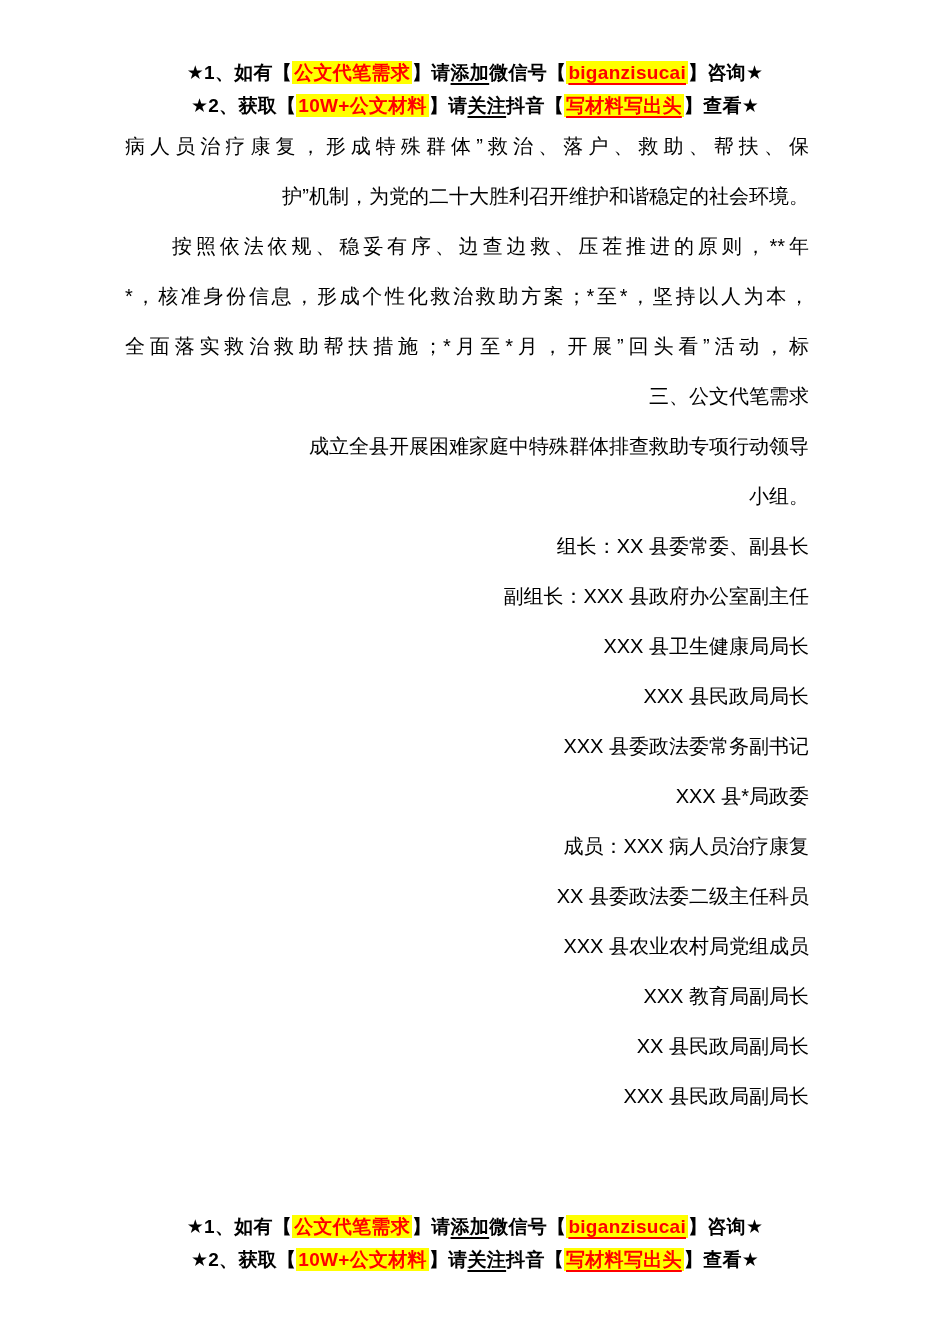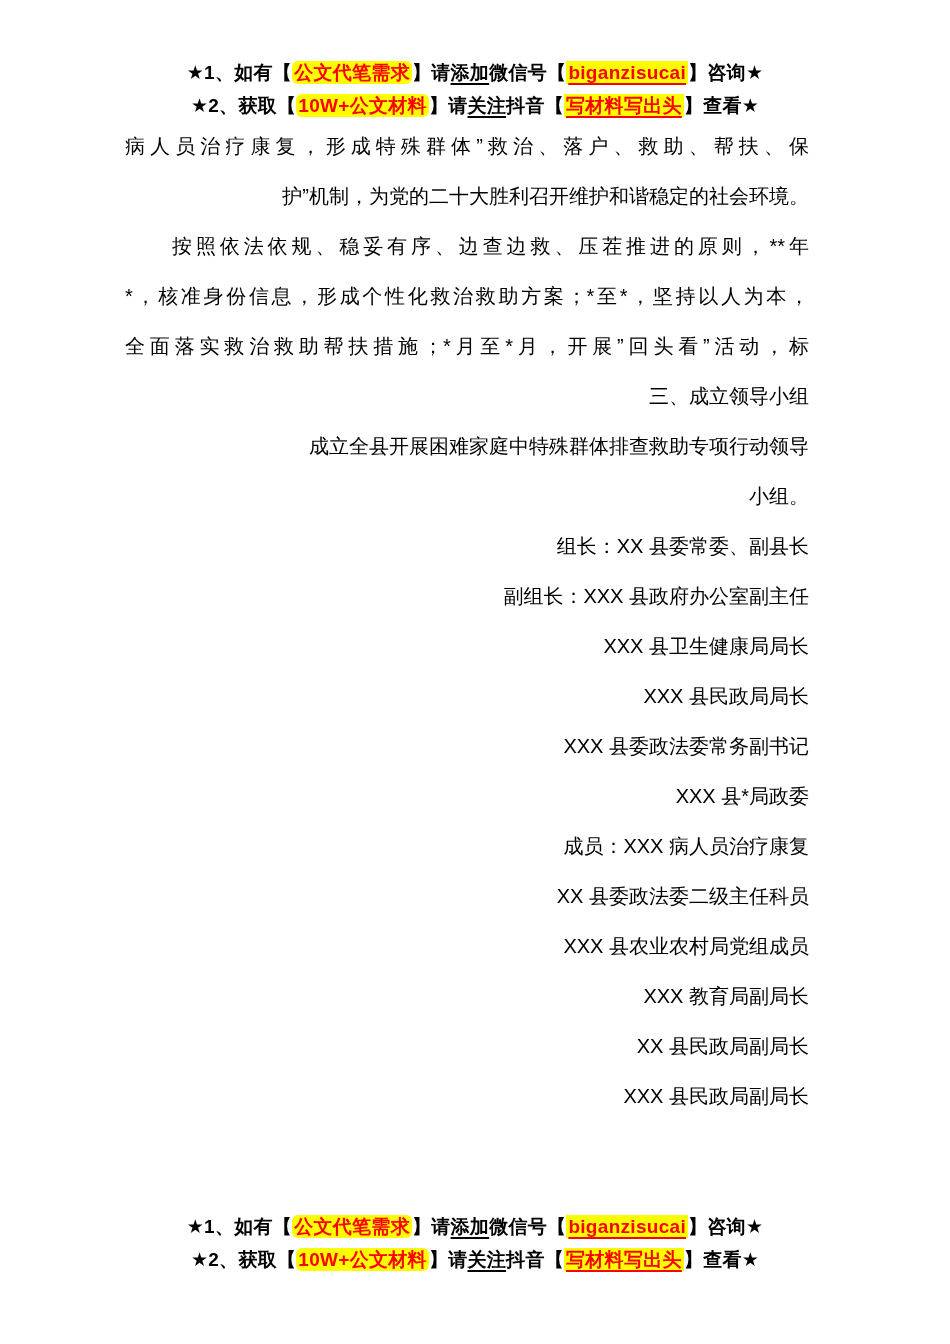--- a/index.html
+++ b/index.html
@@ -35,21 +35,20 @@
     color: var(--text, #000000);
     text-decoration: underline;
     text-underline-offset: 4px;
     text-decoration-thickness: 2px;
     margin-top: 32px;
   }
   .seg-hl-red {
     color: var(--red, #ff0000);
     background: var(--hl, #ffff00);
     padding: 1px 2px;
-    border-radius: 6px;
   }
   .seg-hl-red-underline {
     color: var(--red, #ff0000);
     background: var(--hl, #ffff00);
     padding: 1px 2px;
     text-decoration: underline;
     text-underline-offset: 4px;
     text-decoration-thickness: 2px;
     text-align: center;
   }
@@ -82,21 +81,21 @@
   <div id="promo-header" class="promo promo-header">
       <div><span class="seg-plain">★1、如有【</span><span class="seg-hl-red">公文代笔需求</span><span class="seg-plain">】请</span><span class="seg-underline">添加</span><span class="seg-plain">微信号【</span><span class="seg-hl-red-underline">biganzisucai</span><span class="seg-plain">】咨询★</span></div>
       <div><span class="seg-plain">★2、获取【</span><span class="seg-hl-red">10W+公文材料</span><span class="seg-plain">】请</span><span class="seg-underline">关注</span><span class="seg-plain">抖音【</span><span class="seg-hl-red-underline">写材料写出头</span><span class="seg-plain">】查看★</span></div>
     </div>
   <div id="doc-body" class="content">
       <div class="line justify">病人员治疗康复，形成特殊群体”救治、落户、救助、帮扶、保</div>
       <div class="line">护”机制，为党的二十大胜利召开维护和谐稳定的社会环境。</div>
       <div class="line indent justify">按照依法依规、稳妥有序、边查边救、压茬推进的原则，**年</div>
       <div class="line justify">*，核准身份信息，形成个性化救治救助方案；*至*，坚持以人为本，</div>
       <div class="line justify">全面落实救治救助帮扶措施；*月至*月，开展”回头看”活动，标</div>
-      <div class="line indent">三、成立领导小组</div>
+      <div class="line indent">三、公文代笔需求</div>
       <div class="line indent">成立全县开展困难家庭中特殊群体排查救助专项行动领导</div>
       <div class="line indent">小组。</div>
       <div class="line indent">组长：XX 县委常委、副县长</div>
       <div class="line indent">副组长：XXX 县政府办公室副主任</div>
       <div class="line indent">XXX 县卫生健康局局长</div>
       <div class="line indent">XXX 县民政局局长</div>
       <div class="line indent">XXX 县委政法委常务副书记</div>
       <div class="line indent">XXX 县*局政委</div>
       <div class="line indent">成员：XXX 病人员治疗康复</div>
       <div class="line indent">XX 县委政法委二级主任科员</div>

